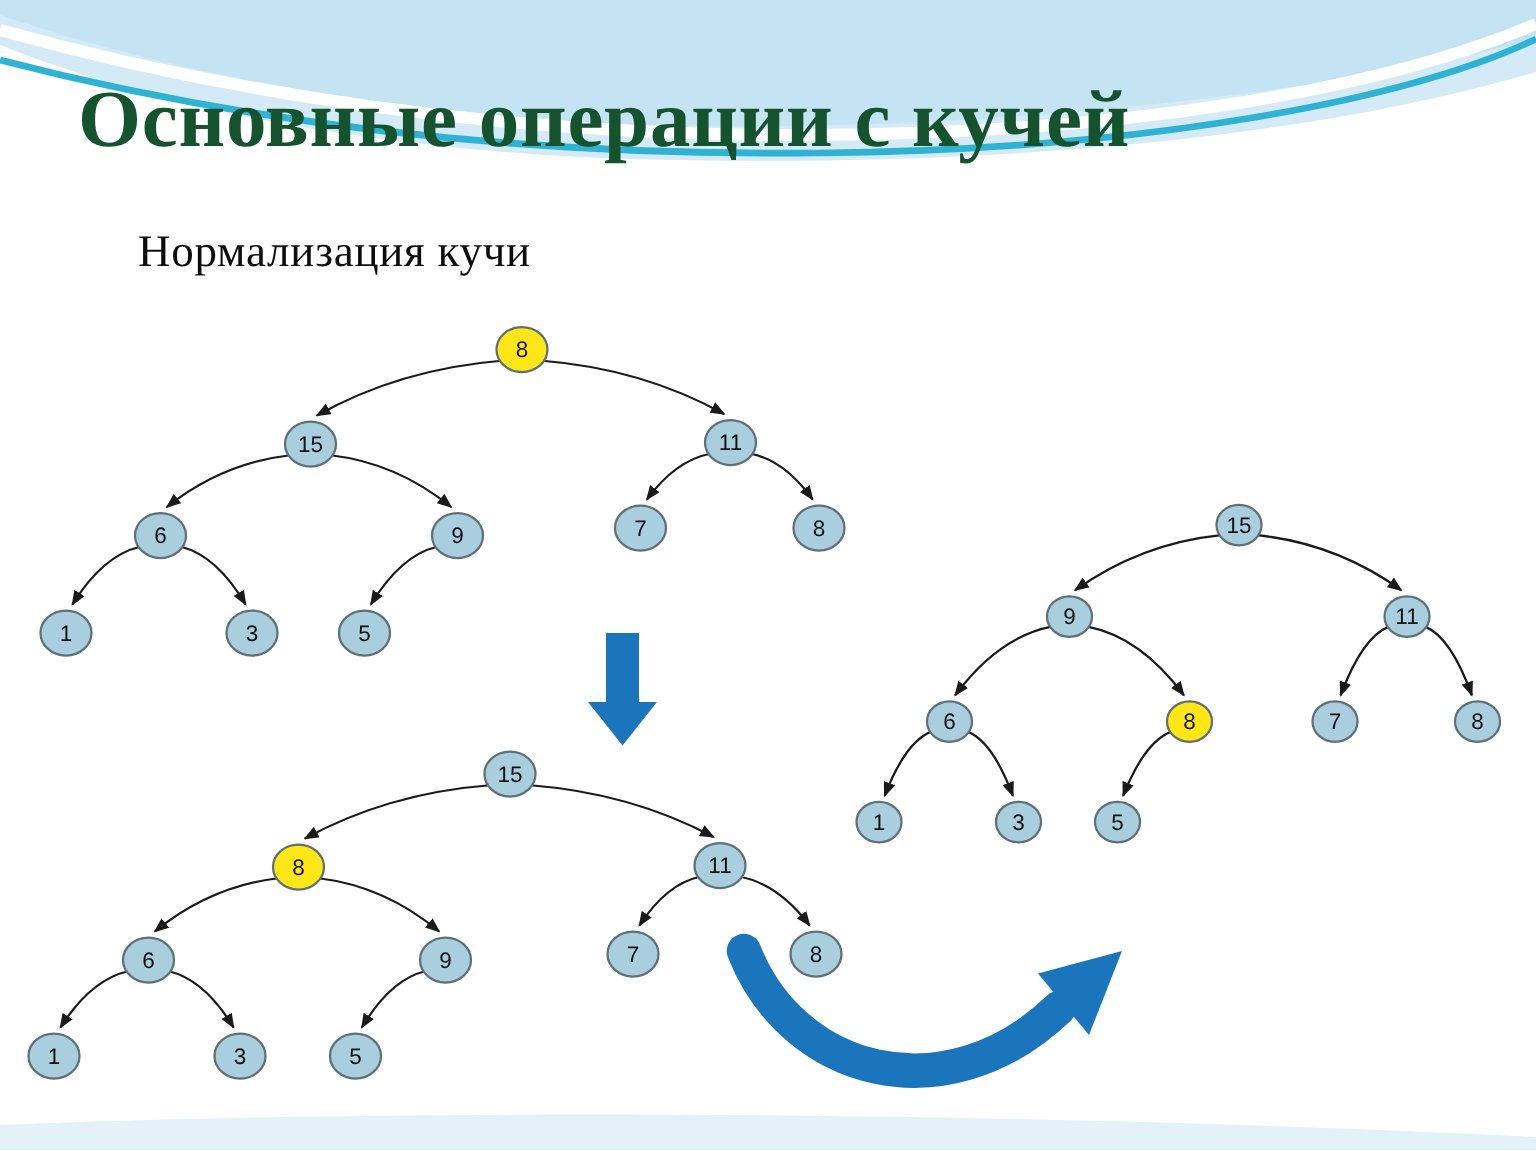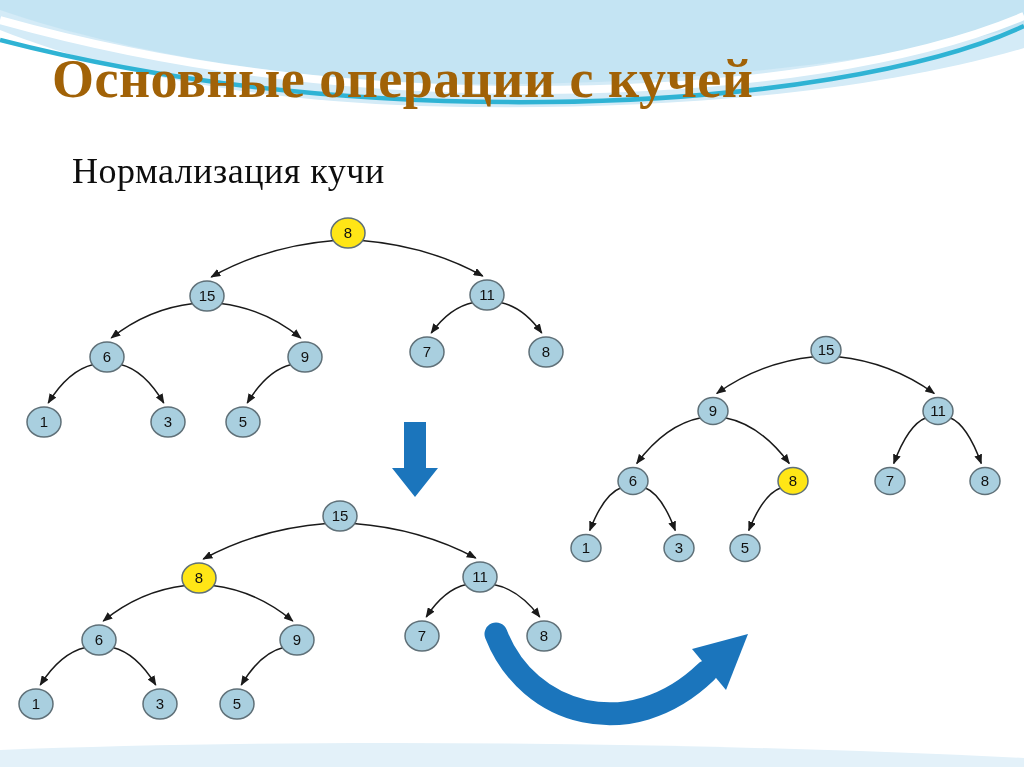--- a/index.html
+++ b/index.html
@@ -6,41 +6,41 @@
   .slide{
     position:relative;width:1024px;height:767px;overflow:hidden;background:#ffffff;
     font-family:"Liberation Sans",sans-serif;
   }
   .bg,.diagram{position:absolute;left:0;top:0;width:1024px;height:767px;}
   .title{
     position:absolute;left:52px;top:52px;margin:0;line-height:1;
     font-family:"Liberation Serif",serif;font-weight:700;font-size:54px;letter-spacing:.5px;
   }
   .subtitle{
-    position:absolute;left:72px;top:153px;line-height:1;
-    font-family:"Liberation Serif",serif;font-weight:400;font-size:36px;color:#0d0d0d;letter-spacing:.5px;
+    position:absolute;left:92px;top:153px;line-height:1;
+    font-family:"Liberation Serif",serif;font-weight:400;font-size:30px;color:#0d0d0d;letter-spacing:.5px;
   }
   .node-label{
     font-family:"Liberation Sans",sans-serif;font-size:15px;fill:#111111;
   }
 </style>
 </head>
 <body>
 
 <div class="slide">
 
   <svg class="bg" viewBox="0 0 1024 767" aria-hidden="true">
     <path d="M0,0 H1024 V48 C860,96 640,112 420,106 C240,100 100,70 0,30 Z" fill="#d4ebf7"></path>
     <path d="M0,0 H1024 V26 C880,64 660,86 470,84 C280,82 110,48 0,10 Z" fill="#bfe2f2" opacity="0.75"></path>
     <path d="M0,20 C150,62 330,90 530,90 C750,90 920,60 1024,16" fill="none" stroke="#ffffff" stroke-width="8"></path>
     <path d="M0,40 C170,84 350,104 545,102 C760,100 935,68 1024,26" fill="none" stroke="#2fb3d4" stroke-width="4.5"></path>
     <path d="M0,767 L0,750 C300,738 700,742 1024,758 L1024,767 Z" fill="#e3f1f9"></path>
   </svg>
 
-  <h1 class="title" style="color: #a16207;">Основные операции с кучей</h1>
+  <h1 class="title" style="color: #14532d;">Основные операции с кучей</h1>
   <div class="subtitle" style="color: rgb(13, 13, 13);">Нормализация кучи</div>
 
   <svg class="diagram" id="diagram" viewBox="0 0 1024 767">
     <defs>
       <marker id="arrowhead" markerUnits="userSpaceOnUse" markerWidth="10" markerHeight="8" refX="9" refY="4" orient="auto">
         <path d="M0,0 L10,4 L0,8 Z" fill="#1a1a1a"></path>
       </marker>
     </defs>
 
     <g id="trees">

